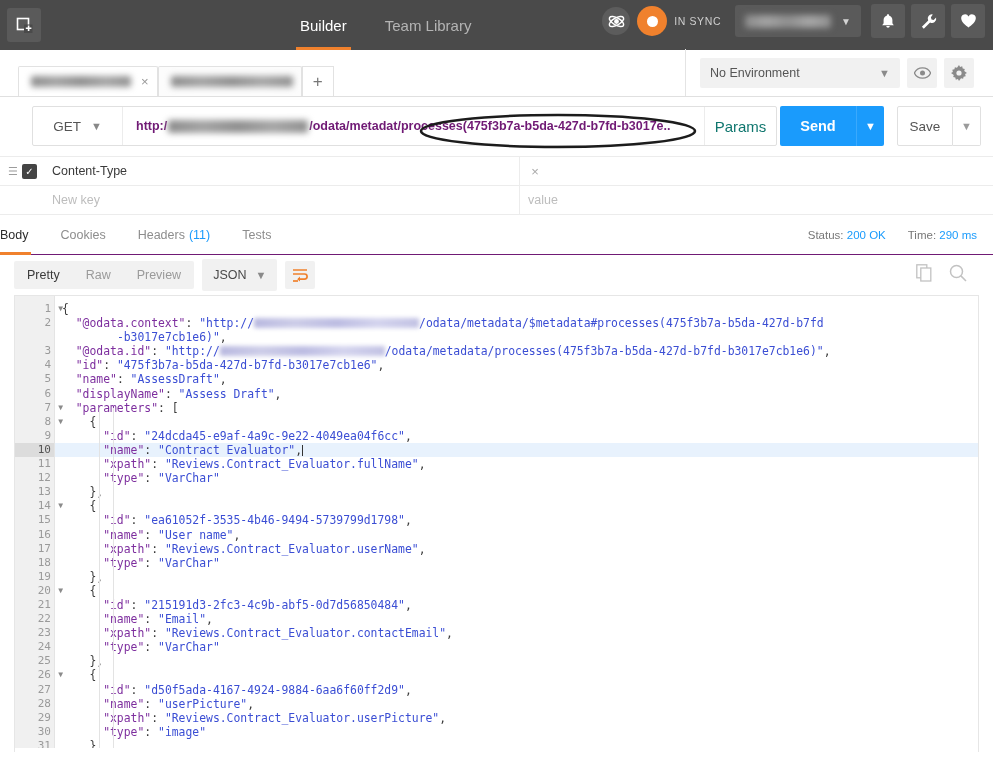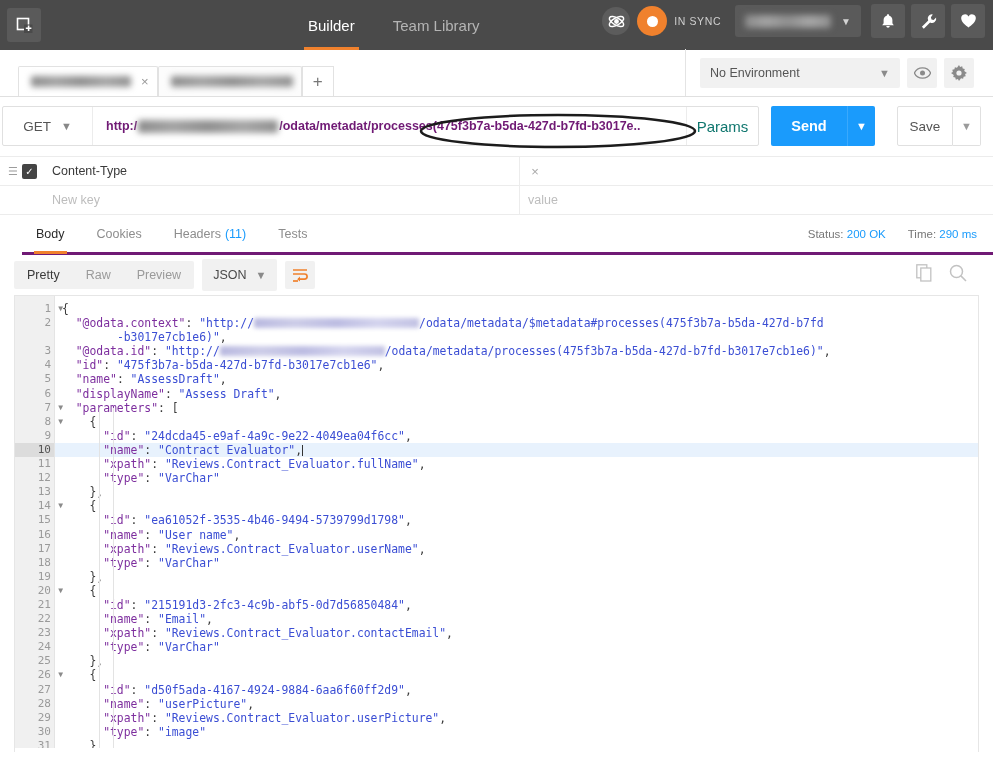--- a/index.html
+++ b/index.html
@@ -25,21 +25,20 @@
     border-radius: 3px;
     display: flex; align-items: center; justify-content: center;
     cursor: pointer;
   }
   .header-tabs {
     position: absolute;
     left: 300px;
     top: 0; height: 50px;
     display: flex; align-items: center;
     gap: 38px;
-    margin-left: 8px;
   }
   .header-tab {
     font-size: 15px;
     color: #b4b4b4;
     height: 50px;
     display: flex; align-items: center;
     cursor: pointer;
     position: relative;
   }
   .header-tab.active { color: #ffffff; }
@@ -168,25 +167,25 @@
   .env-icon-btn {
     width: 30px; height: 30px;
     background: #f1f1f1;
     border-radius: 2px;
     display: flex; align-items: center; justify-content: center;
     cursor: pointer;
   }
 
   
   .urlbar-wrap {
-    padding: 9px 12px 10px 2px;
+    padding: 9px 12px 10px 32px;
     background: #ffffff;
     display: flex;
     align-items: center;
-    gap: 12px;
+    gap: 3px;
   }
   .url-box {
     flex: 1;
     height: 40px;
     border: 1px solid #e0e0e0;
     display: flex;
     align-items: stretch;
     background: #fff;
     border-radius: 2px;
   }
@@ -312,25 +311,24 @@
     cursor: text;
   }
   .hdr-x { width: 30px; text-align: center; color: #a8a8a8; font-size: 13px; cursor: pointer; }
   .placeholderish { color: #bdbdbd; }
   .hdr-row.empty .grip-cell { }
 
   
   .resp-tabbar {
     height: 40px;
     display: flex; align-items: center;
-    border-bottom: 3px solid #701a75;
-    padding-left: 14px;
+    border-bottom: 1px solid #701a75;
+    padding-left: 0;
     position: relative;
     background: #fff;
-    margin-left: 22px;
   }
   .resp-tab {
     font-size: 12.5px;
     color: #8d8d8d;
     height: 40px;
     display: flex; align-items: center;
     margin-right: 32px;
     cursor: pointer;
     position: relative;
   }

